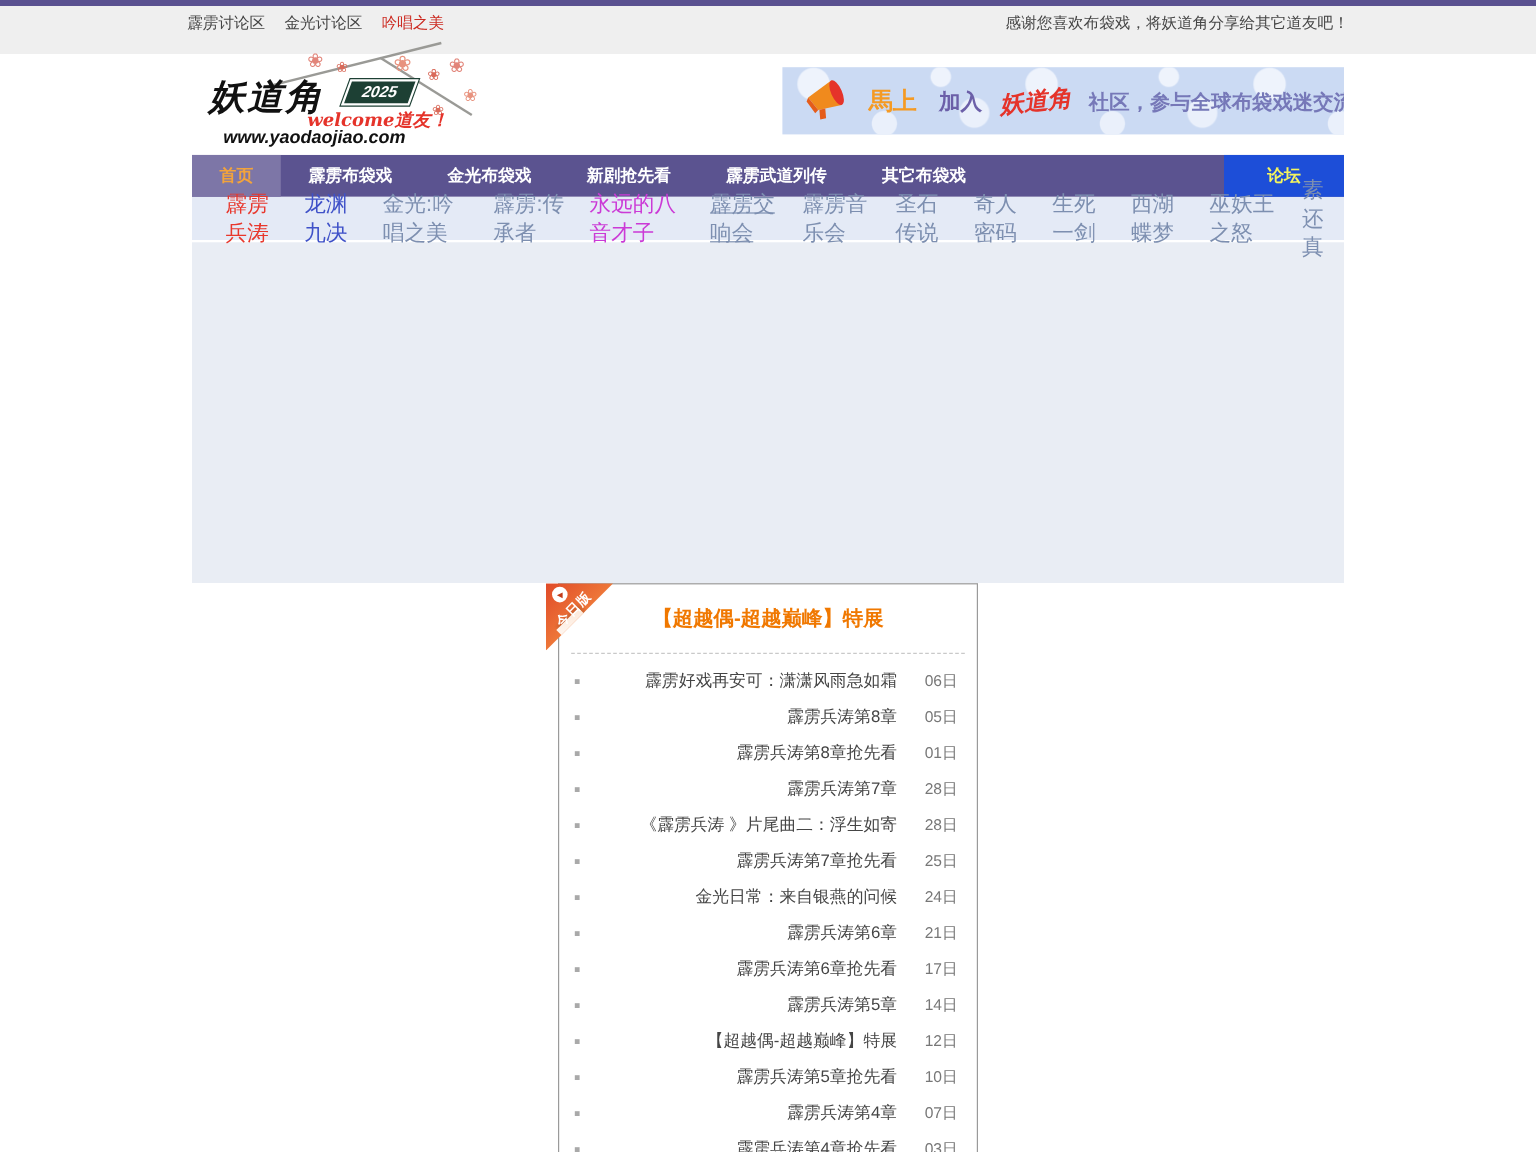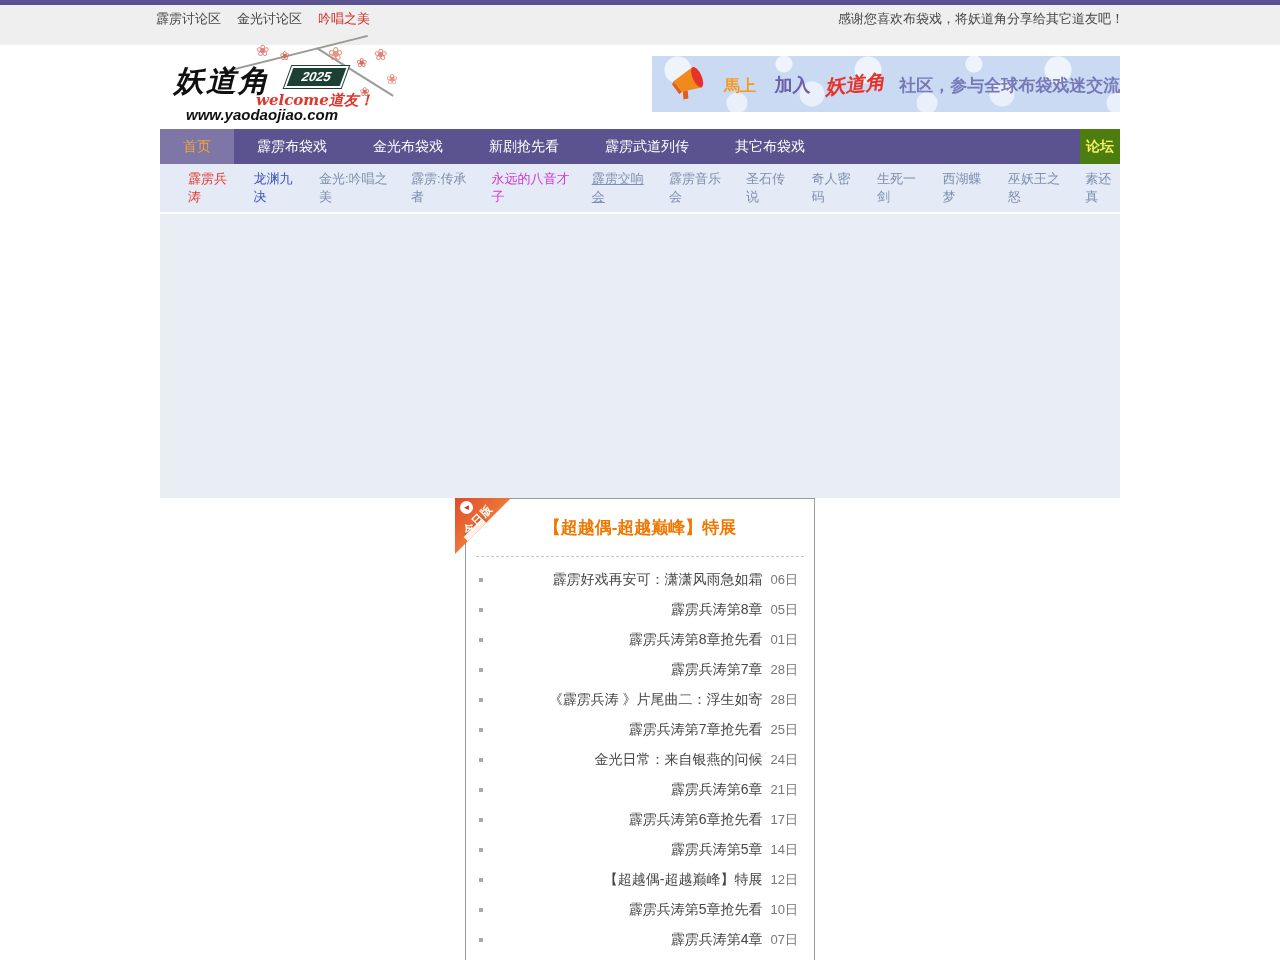--- a/index.html
+++ b/index.html
@@ -38,41 +38,41 @@
   .banner { position:absolute; right:0; top:11px; width:468px; height:56px;
             background-color:#cbdaf3; overflow:hidden; display:flex; align-items:center;
             background-image:
               radial-gradient(circle at 26px 14px, #eef3fc 13px, rgba(0,0,0,0) 14px),
               radial-gradient(circle at 85px 47px, #eaf0fb 10px, rgba(0,0,0,0) 11px),
               radial-gradient(circle at 132px 8px,  #eef3fc 8px,  rgba(0,0,0,0) 9px),
               radial-gradient(circle at 160px 38px, #eaf0fb 12px, rgba(0,0,0,0) 13px);
             background-size:190px 60px; }
   .banner-megaphone { margin:0 14px 0 16px; flex:0 0 auto; }
   .banner-text { white-space:nowrap; font-weight:bold; }
-  .bt1 { color:#f59a23; font-size:16px; }
+  .bt1 { color:#f59a23; font-size:20px; }
   .bt2 { color:#6b5fa8; font-size:18px; margin-left:14px; }
   .bt3 { color:#e5332a; font-size:20px; font-style:italic; display:inline-block;
          transform:rotate(-6deg); margin-left:10px;
          font-family:"DejaVu Serif","Liberation Serif",serif; }
   .bt4 { color:#7678b8; font-size:17px; margin-left:10px; }
 
   
   .nav { width:960px; margin:0 auto; height:35px; background:#5b5390; display:flex;
          align-items:stretch; }
   .nav-item { display:flex; align-items:center; padding:0 23px; color:#fff;
-              font-size:14px; font-weight:normal; }
+              font-size:14px; font-weight:bold; }
   .nav-item.active { background:#7d76a7; color:#f2a33c; }
   .nav-spacer { flex:1; }
-  .nav-forum { display:flex; align-items:center; padding:0 6px; background:#4d7c0f;
+  .nav-forum { display:flex; align-items:center; padding:0 36px; background:#1d4ed8;
                color:#f4f45e; font-size:14px; font-weight:bold; }
 
   
-  .subnav { width:960px; margin:0 auto; height:50px; background:#e4eaf6;
+  .subnav { width:960px; margin:0 auto; height:38px; background:#e4eaf6;
             border-bottom:2px solid #fff; display:flex; align-items:center;
-            padding-left:28px; gap:19px; font-size:13px; }
+            padding-left:28px; gap:19px; font-size:18px; }
   .subnav a { color:#7d8fb0; }
 
   
   .main-area { width:960px; margin:0 auto; height:284px; background:#e9edf4; }
 
   
   .lower { width:960px; margin:0 auto; background:#fff; position:relative; height:524px; }
   .today-panel { position:absolute; left:305px; top:0; width:350px; height:524px;
                  background:#fff; border:1px solid #9a9a9a; }
   .panel-head { position:relative; height:58px; margin:0 10px;
@@ -89,21 +89,21 @@
                   font-weight:bold; transform:rotate(-45deg); transform-origin:center;
                   width:44px; text-align:center; letter-spacing:1px; }
   .ribbon-dot { position:absolute; left:5px; top:3px; width:13px; height:13px;
                 border-radius:50%; background:#fff; color:#c23a18; font-size:8px;
                 line-height:13px; text-align:center; font-weight:bold; }
 
   .panel-list { padding:8px 16px 0 13px;text-align:right; }
   .panel-row { height:30px; display:flex; align-items:center; }
   .bullet { width:4px; height:4px; background:#a9a9a9; margin-right:9px; flex:0 0 auto; }
   .row-title { flex:1; font-size:14px; color:#454545; overflow:hidden; white-space:nowrap; }
-  .row-date { font-size:13px; color:#777; margin-left:8px; }
+  .row-date { font-size:13px; color:#777; margin-left:23px; }
 </style>
 </head>
 <body>
 
 <div class="top-strip"></div>
 
 <div class="topbar">
   <div class="topbar-inner">
     <div class="topbar-links">
         <a class="">霹雳讨论区</a>

